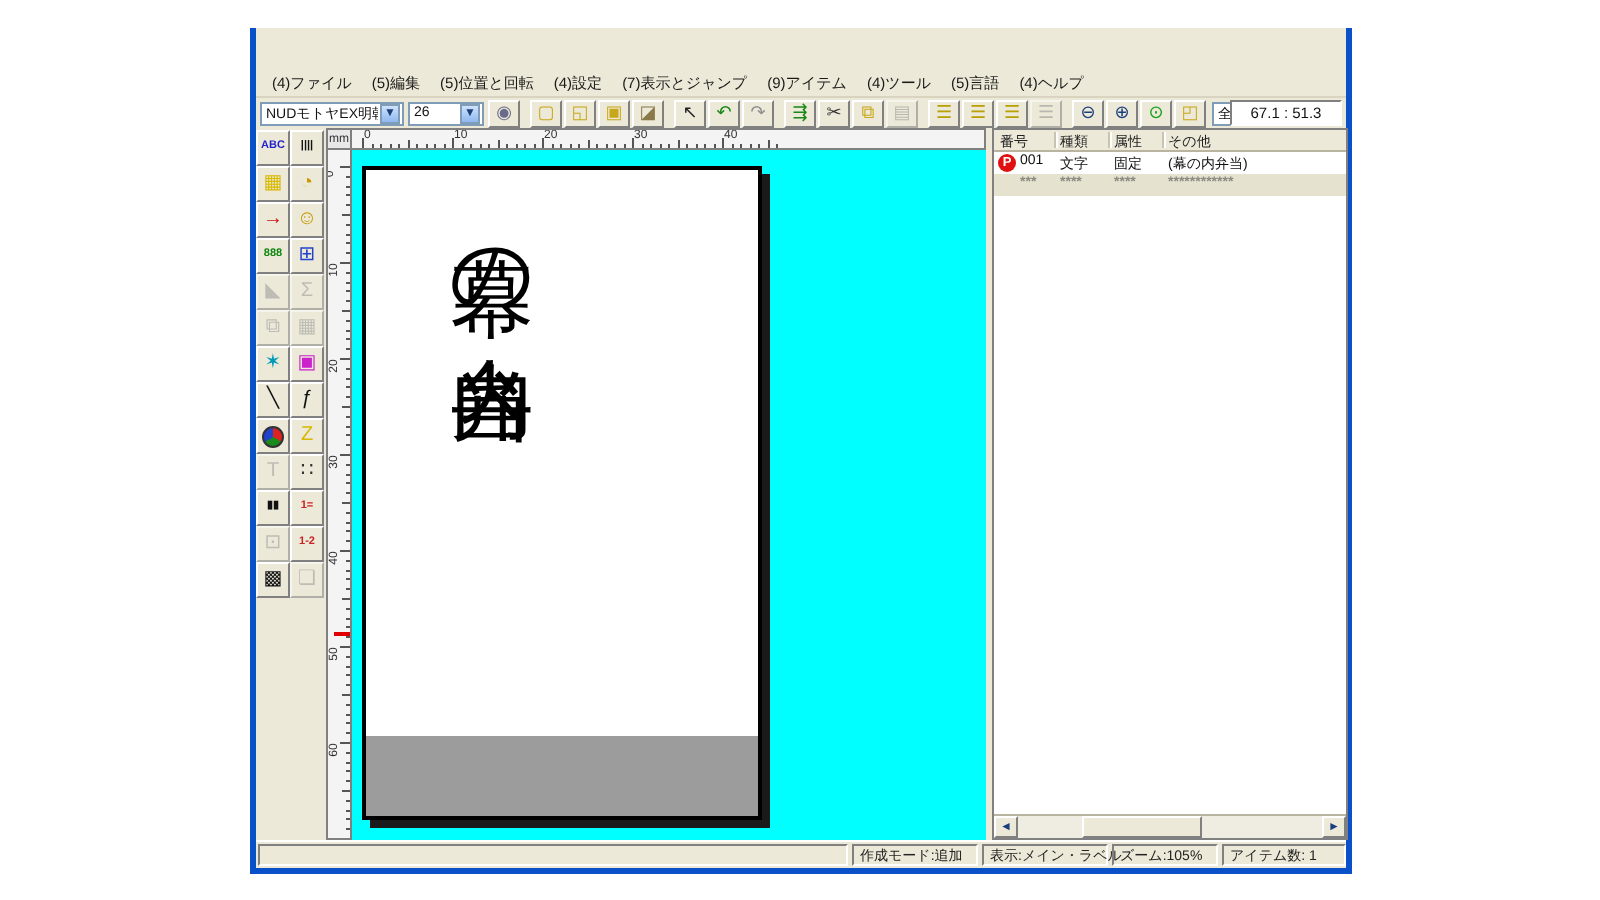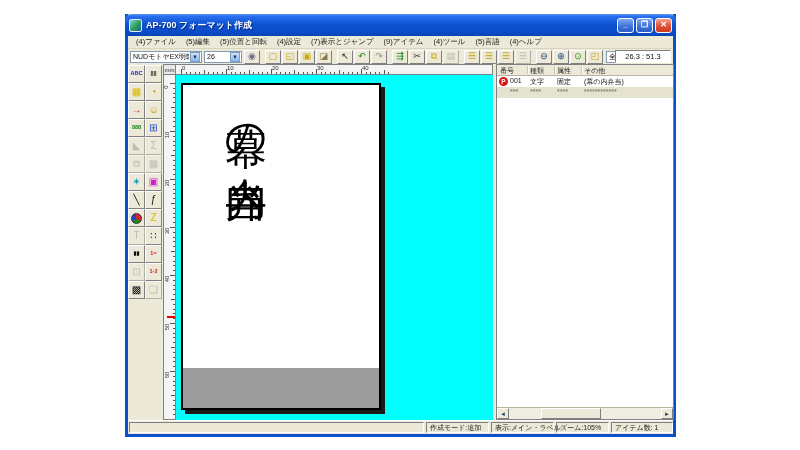--- a/index.html
+++ b/index.html
@@ -94,29 +94,20 @@
   .statusbar{position:absolute;left:0;top:406px;width:545px;height:13px;background:#ece9d8;
     border-top:1px solid #fff;}
   .sfield{position:absolute;top:1px;height:11px;border:1px solid;border-color:#808080 #fff #fff #808080;
     font-size:7px;color:#222;display:flex;align-items:center;padding-left:3px;white-space:nowrap;}
 </style>
 </head>
 <body>
 
 <div class="window">
 
-  <div class="titlebar">
-    <div class="app-icon"></div>
-    <div class="title-text">AP-700 フォーマット作成</div>
-    <div class="tb-btns">
-      <div class="tb-btn">_</div>
-      <div class="tb-btn">❐</div>
-      <div class="tb-btn close">✕</div>
-    </div>
-  </div>
 
   <div class="menubar">
       <span class="menu-item">(4)ファイル</span>
       <span class="menu-item">(5)編集</span>
       <span class="menu-item">(5)位置と回転</span>
       <span class="menu-item">(4)設定</span>
       <span class="menu-item">(7)表示とジャンプ</span>
       <span class="menu-item">(9)アイテム</span>
       <span class="menu-item">(4)ツール</span>
       <span class="menu-item">(5)言語</span>
@@ -156,21 +147,21 @@
         <div class="tgap"></div>
         <div class="tbtn" style="color: rgb(26, 62, 122);">⊖</div>
         <div class="tbtn" style="color: rgb(26, 62, 122);">⊕</div>
         <div class="tbtn" style="color: rgb(24, 160, 24);">⊙</div>
         <div class="tbtn" style="color: rgb(200, 168, 24);">◰</div>
       </div>
     <div class="combo" style="width:52px;margin-left:2px">
       <span class="cv">全体表示</span>
       <span class="da">▼</span>
     </div>
-    <div class="coordbox">26.3 : 51.3</div>
+    <div class="coordbox">67.1 : 51.3</div>
   </div>
 
   <div class="main">
 
     <div class="sidebar" id="sidebar">
         <div class="stool">
           <span class="sm" style="color: rgb(34, 34, 204);">ABC</span>
         </div>
         <div class="stool">
           <span class="sm" style="color: rgb(17, 17, 17);">||||</span>

